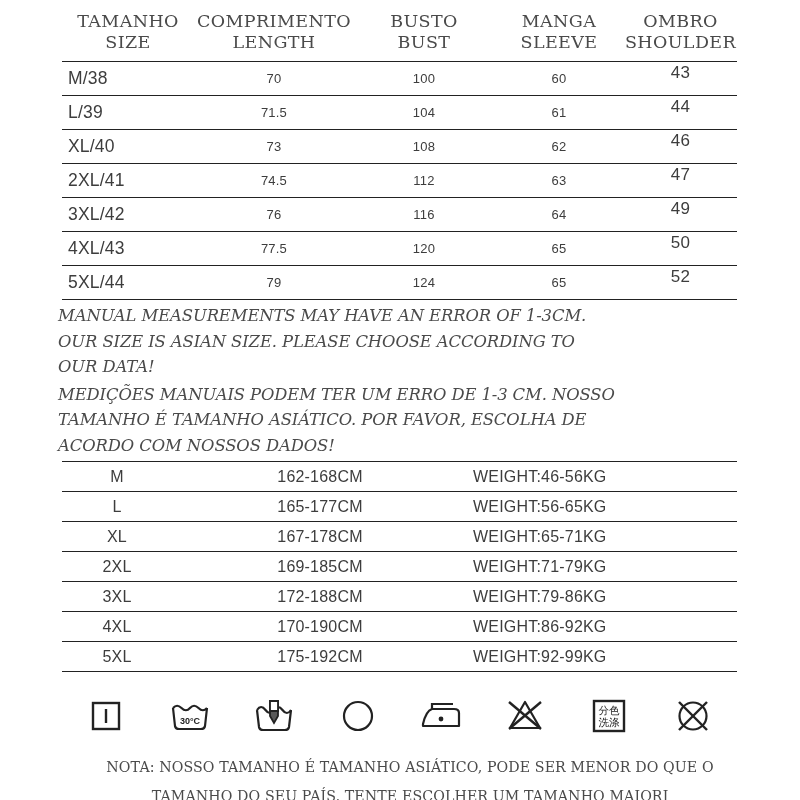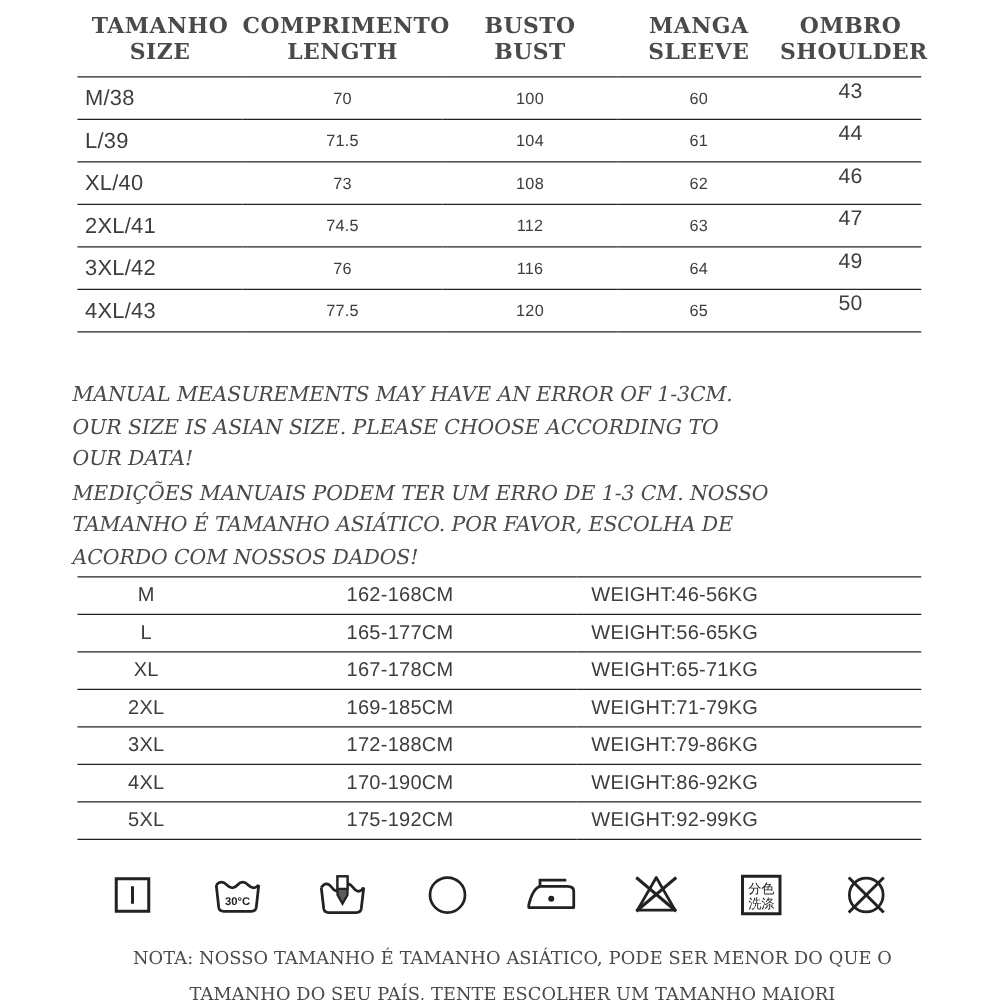--- a/index.html
+++ b/index.html
@@ -25,21 +25,21 @@
   .size-table {
     position: absolute;
     left: 62px;
     top: 8px;
     width: 675px;
     border-collapse: collapse;
     table-layout: fixed;
   }
   .size-table th {
     font-family: "DejaVu Serif", serif;
-    font-weight: bold;
+    font-weight: normal;
     font-size: 17.5px;
     line-height: 1.22;
     letter-spacing: 0.4px;
     color: #4a4a4a;
     padding: 3px 0 7px 0;
     text-align: center;
     vertical-align: top;
     white-space: nowrap;
   }
   .size-table th .l2 { display: block; }
@@ -231,20 +231,27 @@
         <td>64</td>
         <td class="c-shoulder">49</td>
       </tr>
       <tr>
         <td class="c-size">4XL/43</td>
         <td>77.5</td>
         <td>120</td>
         <td>65</td>
         <td class="c-shoulder">50</td>
       </tr>
+      <tr>
+        <td class="c-size">5XL/44</td>
+        <td>79</td>
+        <td>124</td>
+        <td>65</td>
+        <td class="c-shoulder">52</td>
+      </tr>
     </tbody>
   </table>
 
   <div class="notes">
     <p>MANUAL MEASUREMENTS MAY HAVE AN ERROR OF 1-3CM.
 OUR SIZE IS ASIAN SIZE. PLEASE CHOOSE ACCORDING TO
 OUR DATA!</p>
     <p class="pt">MEDIÇÕES MANUAIS PODEM TER UM ERRO DE 1-3 CM. NOSSO
 TAMANHO É TAMANHO ASIÁTICO. POR FAVOR, ESCOLHA DE
 ACORDO COM NOSSOS DADOS!</p>

